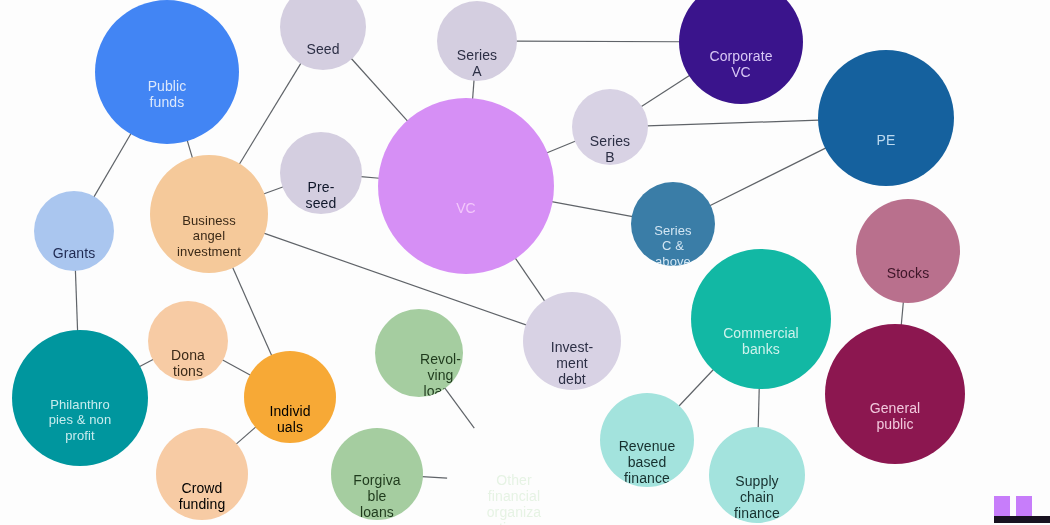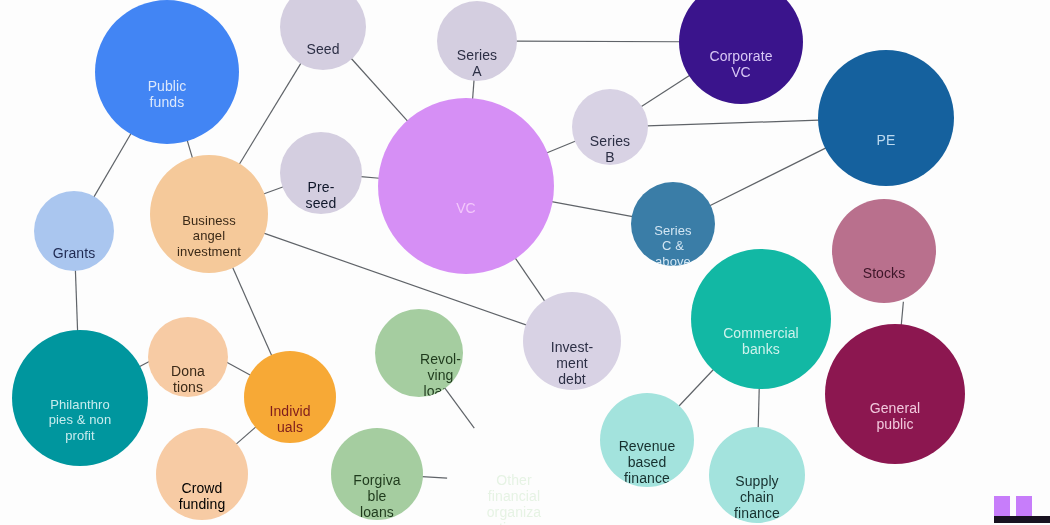--- a/index.html
+++ b/index.html
@@ -130,33 +130,33 @@
 above</span>
       </div>
       <div class="node" style="left: 150px; top: 155px; width: 118px; height: 118px; background: rgb(245, 201, 154); color: rgb(59, 42, 24); font-size: 13px; text-align: center;">
         <span class="label">Business
 angel
 investment</span>
       </div>
       <div class="node" style="left: 34px; top: 191px; width: 80px; height: 80px; background: rgb(170, 198, 239); color: rgb(31, 42, 82); font-size: 14px;">
         <span class="label">Grants</span>
       </div>
-      <div class="node" style="left: 832px; top: 199px; width: 104px; height: 104px; background: rgb(185, 112, 141); color: rgb(61, 21, 40); font-size: 14px;">
+      <div class="node" style="left: 856px; top: 199px; width: 104px; height: 104px; background: rgb(185, 112, 141); color: rgb(61, 21, 40); font-size: 14px;">
         <span class="label">Stocks</span>
       </div>
       <div class="node" style="left: 12px; top: 330px; width: 136px; height: 136px; background: rgb(0, 150, 158); color: rgb(201, 236, 238); font-size: 13px;">
         <span class="label">Philanthro
 pies &amp; non
 profit</span>
       </div>
-      <div class="node" style="left: 148px; top: 317px; width: 80px; height: 80px; background: rgb(247, 203, 164); color: rgb(59, 42, 24); font-size: 14px;">
+      <div class="node" style="left: 148px; top: 301px; width: 80px; height: 80px; background: rgb(247, 203, 164); color: rgb(59, 42, 24); font-size: 14px;">
         <span class="label">Dona
 tions</span>
       </div>
-      <div class="node" style="left: 244px; top: 351px; width: 92px; height: 92px; background: rgb(247, 169, 54); color: #7f1d1d; font-size: 14px;">
+      <div class="node" style="left: 244px; top: 351px; width: 92px; height: 92px; background: rgb(247, 169, 54); color: #000000; font-size: 14px;">
         <span class="label">Individ
 uals</span>
       </div>
       <div class="node" style="left: 156px; top: 428px; width: 92px; height: 92px; background: rgb(247, 203, 164); color: #000000; font-size: 14px;">
         <span class="label">Crowd
 funding</span>
       </div>
       <div class="node" style="left: 375px; top: 309px; width: 88px; height: 88px; background: rgb(165, 205, 160); color: rgb(31, 58, 28); font-size: 14px; justify-content: flex-end;">
         <span class="label">Revol-
 ving

